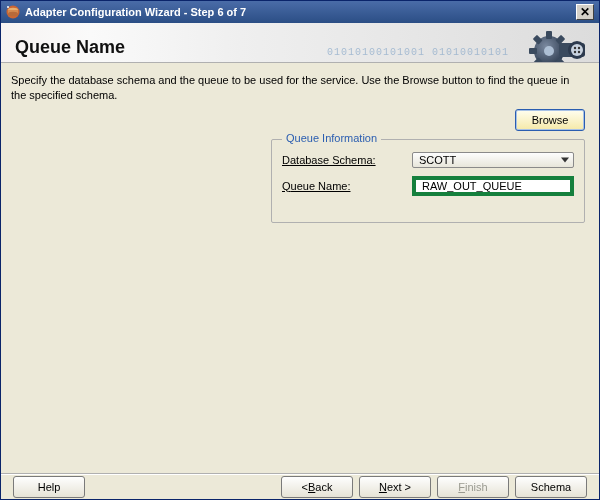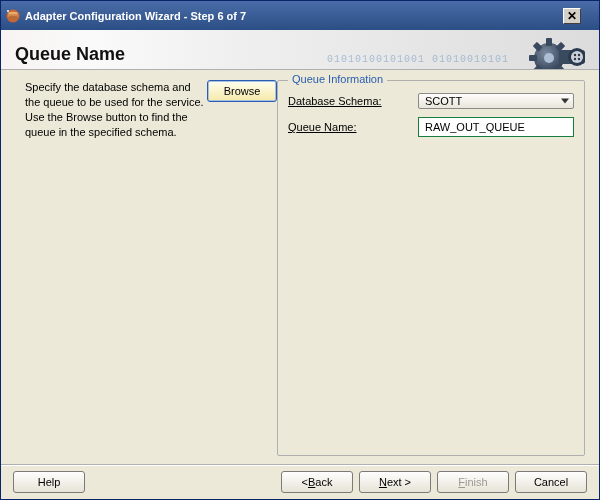--- a/index.html
+++ b/index.html
@@ -13,26 +13,26 @@
   }
   .window {
     width: 600px; height: 500px;
     border: 1px solid #0a246a;
     display: flex;
     flex-direction: column;
     background: #ece9d8;
   }
   
   .titlebar {
-    height: 29px;
+    height: 22px;
     background: linear-gradient(to bottom, #0a246a 0%, #3a6ea5 50%, #0a246a 100%);
     background: linear-gradient(to bottom, #4a6ca8 0%, #2b4e85 100%);
     display: flex;
     align-items: center;
-    padding: 0 18px 0 4px;
+    padding: 0 5px 0 4px;
     color: #fff;
   }
   .titlebar .app-icon {
     width: 16px; height: 16px;
     margin-right: 4px;
     display: inline-flex;
     align-items: center; justify-content: center;
   }
   .titlebar .title {
     flex: 1;
@@ -84,23 +84,24 @@
     margin: 0;
     font-size: 18px;
     font-weight: bold;
     font-family: Tahoma, Arial, sans-serif;
     color: #111;
   }
   
   .body {
     flex: 1;
     background: #ece9d8;
-    padding: 10px 14px 8px 24px;
-    display: flex;
-    flex-direction: row;
+    padding: 10px 14px 8px 10px;
+    display: flex;
+    flex-direction: column;
+    align-items: flex-end;
   }
   .instructions {
     color: #000;
     line-height: 1.35;
     margin-bottom: 6px;
   }
   .browse-row {
     display: flex;
     justify-content: flex-end;
     margin-bottom: 8px;
@@ -174,27 +175,27 @@
     transform: translateY(-50%);
     width: 0; height: 0;
     border-left: 4px solid transparent;
     border-right: 4px solid transparent;
     border-top: 5px solid #333;
   }
   .textfield {
     flex: 1;
     height: 20px;
     background: #fff;
-    border: 1px solid #15803d;
+    border: 4px solid #15803d;
     padding: 0 6px;
     font: inherit;
   }
   
   .footer {
-    height: 35px;
+    height: 26px;
     background: #ece9d8;
     border-top: 1px solid #b0b0b0;
     box-shadow: inset 0 1px 0 #fff;
     display: flex;
     align-items: center;
     padding: 0 12px;
     gap: 6px;
   }
   .footer .spacer { flex: 1; }
   .footer .btn { min-width: 72px; }
@@ -301,17 +302,17 @@
     </button>
     <button class="btn">
       <span class="accel">N</span>
         <span>ext &gt;</span>
     </button>
     <button class="btn disabled">
       <span class="accel">F</span>
         <span>inish</span>
     </button>
     <button class="btn">
-      <span>Cancel</span>
+      <span>Schema</span>
     </button>
   </div>
 
 </div>
 
 </body></html>

